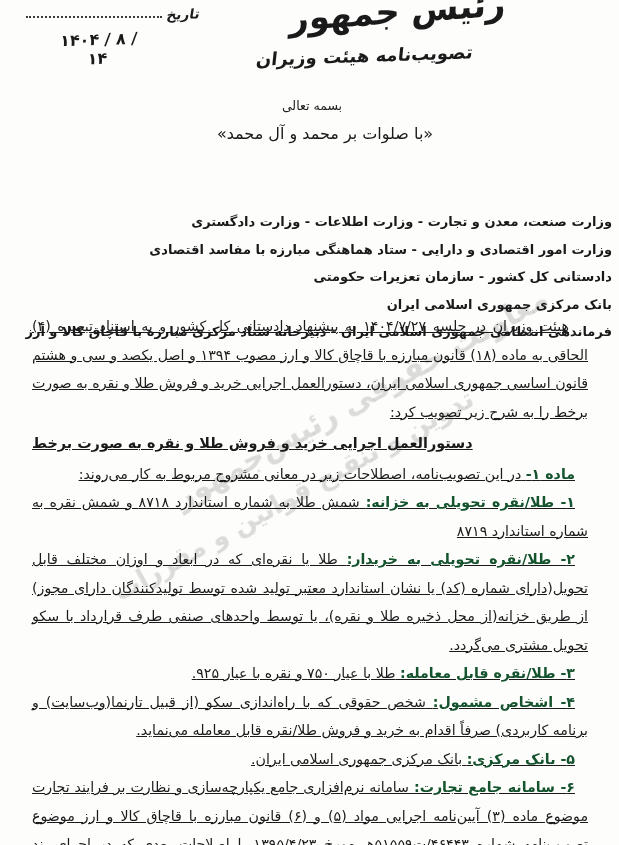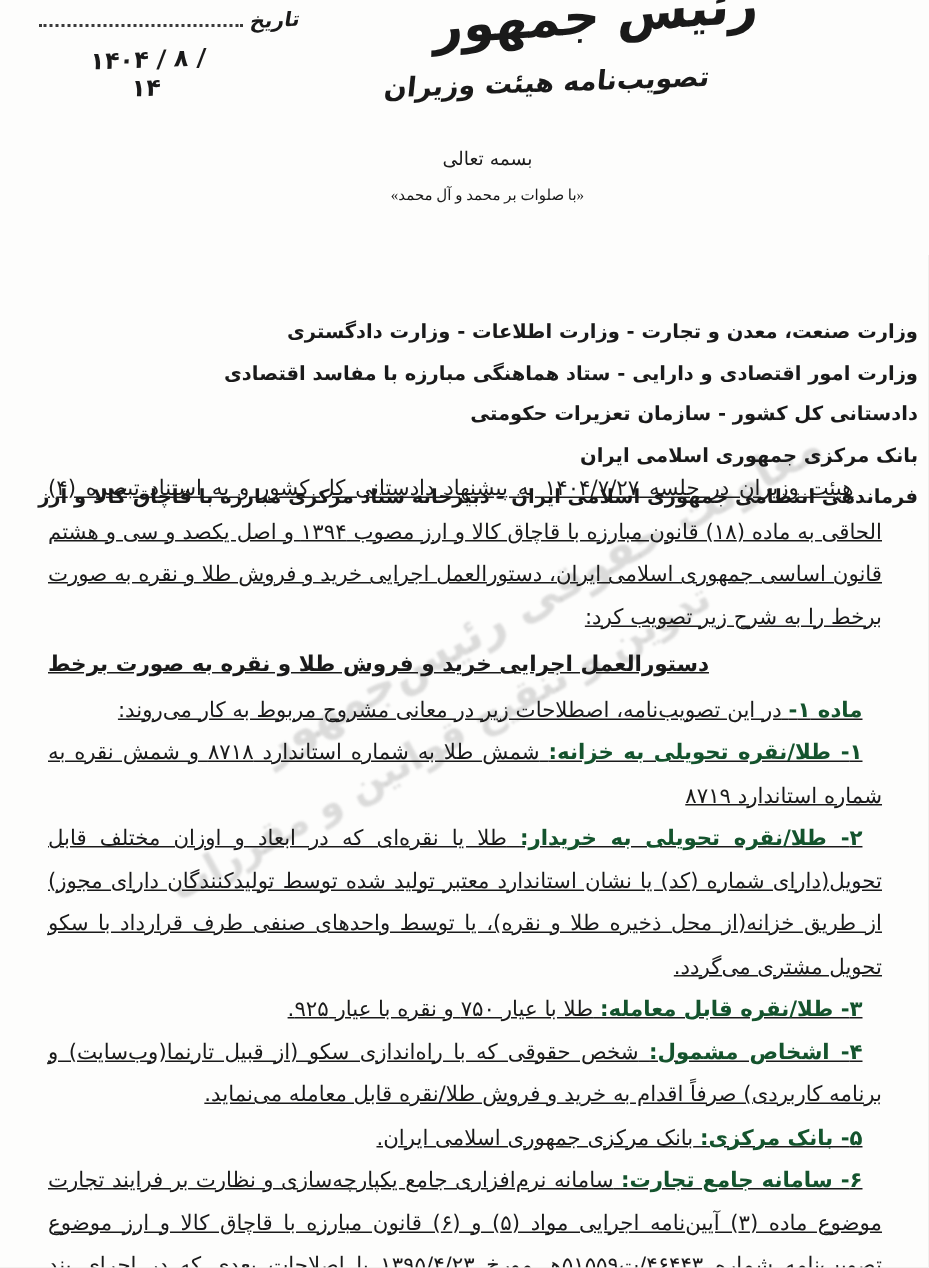--- a/index.html
+++ b/index.html
@@ -42,22 +42,22 @@
   .calligraphy-title{
     position:absolute;top:-8px;left:316px;width:190px;z-index:2;
     text-align:center;font-size:34px;font-weight:bold;line-height:1.1;
     transform:rotate(-4deg) skewX(-6deg);white-space:nowrap;
   }
   .calligraphy-subtitle{
     position:absolute;top:45px;left:258px;width:215px;z-index:2;
     text-align:center;font-size:18px;font-weight:bold;
     transform:rotate(-2deg) skewX(-8deg);white-space:nowrap;
   }
-  .besmele{position:absolute;top:98px;left:225px;width:200px;text-align:center;font-size:12.5px;z-index:2;}
-  .salawat{position:absolute;top:124px;left:185px;width:280px;text-align:center;font-size:10px;z-index:2;font-family:Liberation Serif, serif;}
+  .besmele{position:absolute;top:98px;left:212px;width:200px;text-align:center;font-size:12.5px;z-index:2;}
+  .salawat{position:absolute;top:124px;left:185px;width:280px;text-align:center;font-size:16px;z-index:2;}
 
   .addressees{
     position:absolute;top:164px;left:8px;width:604px;z-index:2;
     text-align:right;font-weight:bold;font-size:13px;line-height:27.5px;margin-top:44px;
   }
 
   .doc-body{
     position:absolute;top:312px;left:32px;width:556px;z-index:1;
     font-size:14.2px;line-height:28.5px;text-align:justify;
   }

